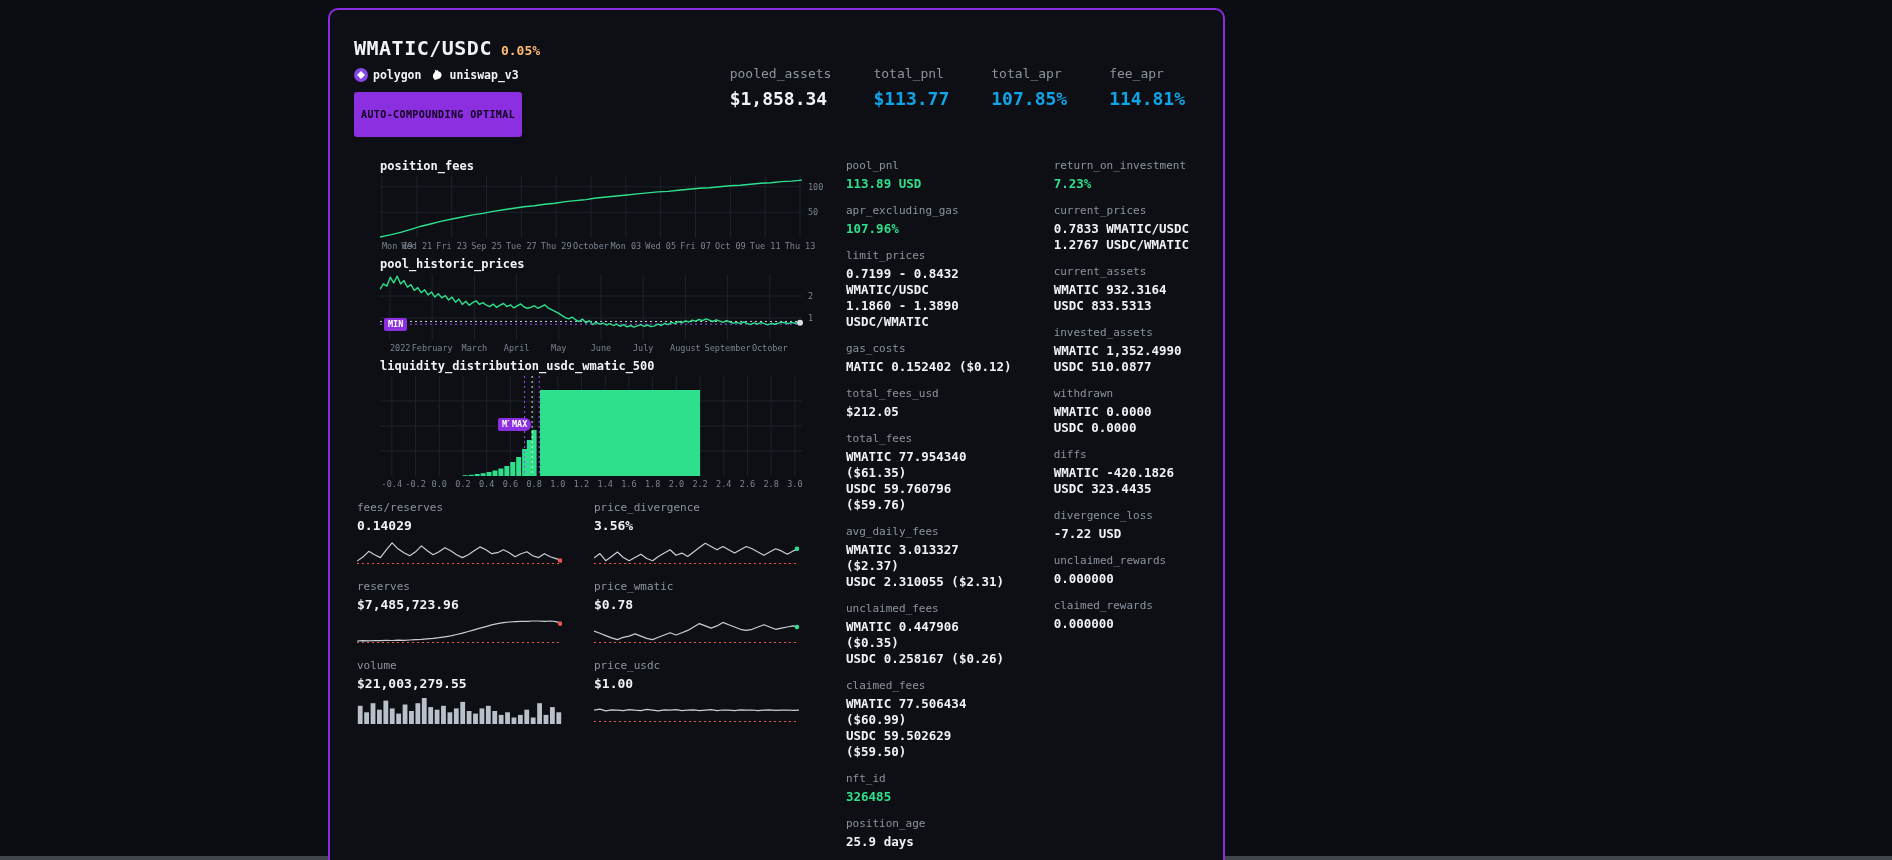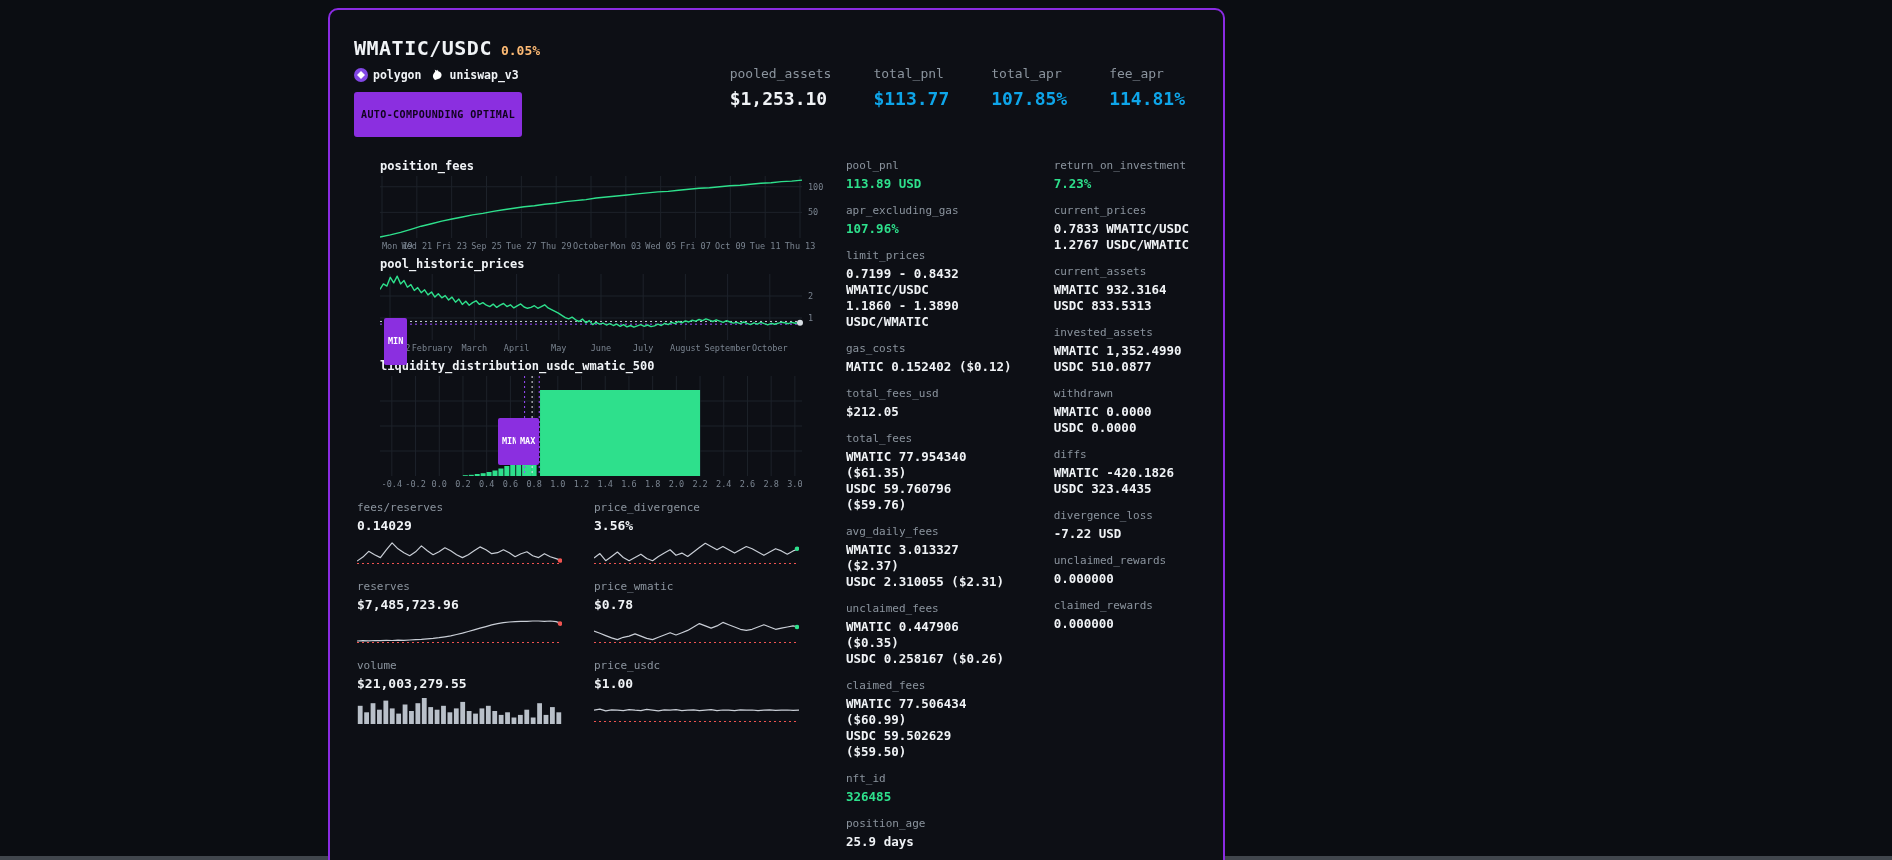--- a/index.html
+++ b/index.html
@@ -23,21 +23,21 @@
   .hstat-value{font-size:18px;font-weight:bold}
   .green{color:#0ea5e9}
   .card-body{display:flex;gap:40px;margin-top:22px}
   .col-charts{width:452px}
   .col-mid{width:196px}
   .col-right{width:170px}
   .chart-sec{margin-left:26px;margin-bottom:3px}
   .chart-title{font-size:12px;font-weight:bold;margin-bottom:3px}
   .chart-box{position:relative}
   .chart-badge{position:absolute;background:#8b2fe0;color:#ffffff;font-size:8.5px;font-weight:bold;
-    padding:18px 4px;border-radius:2px;line-height:11px;z-index:2;white-space:nowrap}
+    padding:1px 4px;border-radius:2px;line-height:11px;z-index:2;white-space:nowrap}
   .mini-grid{display:grid;grid-template-columns:205px 205px;column-gap:32px;row-gap:14px;margin-top:9px;margin-left:3px}
   .stat-label{font-size:11px;color:#8b949e;line-height:14px;margin-bottom:3px}
   .mini-value{font-size:13px;font-weight:bold;margin:3px 0 7px 0}
   .stat{margin-bottom:12px}
   .stat-line{font-size:12.5px;font-weight:bold;line-height:16px;color:#f0f3f6}
   .stat-line.green{color:#2ee08c}
   svg{display:block}
 </style>
 </head>
 <body>
@@ -67,21 +67,21 @@
               </svg>
           </span>
           <span class="chip-label">uniswap_v3</span>
         </span>
       </div>
       <div class="strategy-badge">AUTO-COMPOUNDING OPTIMAL</div>
     </div>
     <div class="head-stats">
       <div class="hstat">
         <div class="hstat-label">pooled_assets</div>
-        <div class="hstat-value">$1,253.10</div>
+        <div class="hstat-value">$1,858.34</div>
       </div>
       <div class="hstat">
         <div class="hstat-label">total_pnl</div>
         <div class="hstat-value green">$113.77</div>
       </div>
       <div class="hstat">
         <div class="hstat-label">total_apr</div>
         <div class="hstat-value green">107.85%</div>
       </div>
       <div class="hstat">
@@ -222,21 +222,21 @@
               <rect x="136.19101123595505" width="5" y="81" height="19" fill="#2ee08c"></rect>
               <rect x="142.11797752808988" width="5" y="73" height="27" fill="#2ee08c"></rect>
               <rect x="146.85955056179773" width="5" y="64" height="36" fill="#2ee08c"></rect>
               <rect x="151.6011235955056" width="5" y="54" height="46" fill="#2ee08c"></rect>
               <rect x="160.02808988764048" width="160.02808988764048" y="14" height="86" fill="#2ee08c"></rect>
               <line x1="144.6061235955056" x2="144.6061235955056" y1="0" y2="100" stroke="#9b4dff" stroke-width="1" stroke-dasharray="2 3"></line>
               <line x1="152.12151685393258" x2="152.12151685393258" y1="0" y2="100" stroke="#e8eaed" stroke-width="1" stroke-dasharray="2 3"></line>
               <line x1="159.2220224719101" x2="159.2220224719101" y1="0" y2="100" stroke="#9b4dff" stroke-width="1" stroke-dasharray="2 3"></line>
             </svg>
             <span class="chart-badge" style="left: 118px; top: 42px;">MIN</span>
-            <span class="chart-badge" style="left: 136px; top: 42px;">MAX</span>
+            <span class="chart-badge" style="left: 128px; top: 42px; border-radius: 6px;">MAX</span>
           </div>
       </section>
       <div class="mini-grid">
           <div class="mini">
             <div class="stat-label">fees/reserves</div>
             <div class="mini-value">0.14029</div>
             <div class="chart-box">
               <svg width="205" height="26" viewBox="0 0 205 26">
                 <line x1="0" x2="205" y1="23.5" y2="23.5" stroke="#ef5350" stroke-width="1" stroke-dasharray="2 3"></line>
                 <polyline points="0.0,21.1 5.9,17.1 11.7,11.3 17.6,14.7 23.4,17.6 29.3,9.8 35.1,2.9 41.0,8.8 46.9,12.7 52.7,15.7 58.6,11.8 64.4,5.9 70.3,10.8 76.1,14.7 82.0,11.8 87.9,7.8 93.7,10.8 99.6,14.7 105.4,17.6 111.3,14.7 117.1,10.8 123.0,6.9 128.9,9.8 134.7,13.7 140.6,12.7 146.4,9.8 152.3,12.7 158.1,16.7 164.0,13.7 169.9,11.8 175.7,15.7 181.6,17.6 187.4,13.7 193.3,16.7 199.1,18.6 205.0,20.6" fill="none" stroke="#c9ced6" stroke-width="1.2" stroke-linejoin="round"></polyline>

